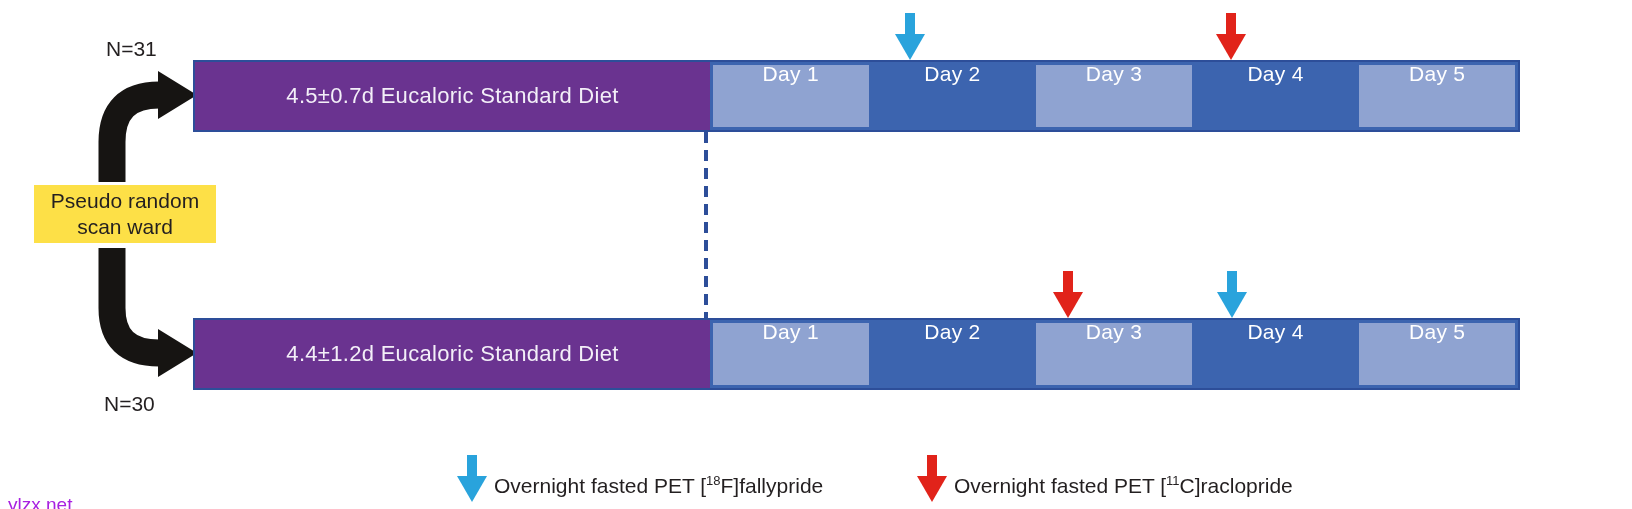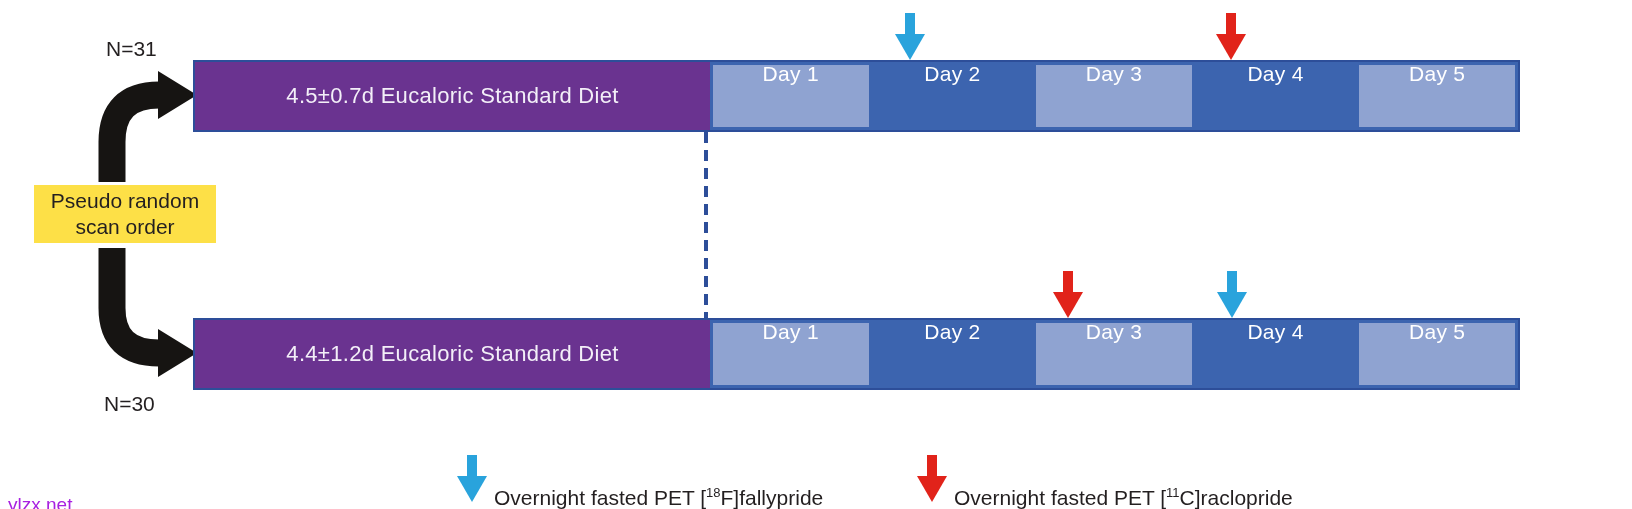--- a/index.html
+++ b/index.html
@@ -50,21 +50,21 @@
   .scan-arrow.blue{color:var(--scan-blue);}
   .scan-arrow.red{color:var(--scan-red);}
   .scan-arrow.pos-top-blue{left:895px;top:13px;}
   .scan-arrow.pos-top-red{left:1216px;top:13px;}
   .scan-arrow.pos-bottom-red{left:1053px;top:271px;}
   .scan-arrow.pos-bottom-blue{left:1217px;top:271px;}
 
   
   .legend-arrow-blue{left:457px;top:455px;}
   .legend-arrow-red{left:917px;top:455px;}
-  .legend-text{position:absolute;top:486px;font-size:21px;color:var(--ink);white-space:nowrap;text-align:right;}
+  .legend-text{position:absolute;top:474px;font-size:21px;color:var(--ink);white-space:nowrap;text-align:right;}
   .legend-text.blue-item{left:494px;}
   .legend-text.red-item{left:954px;}
   .legend-text sup{font-size:13px;line-height:0;}
 
   
   .watermark{position:absolute;left:8px;top:494px;font-size:19px;color:var(--watermark);}
 </style>
 </head>
 <body>
 
@@ -75,21 +75,21 @@
     <polygon points="78,1 78,49 117,25" fill="#161412"></polygon>
     <path d="M32,178 L32,238 Q32,283 79,283 L84,283" fill="none" stroke="#161412" stroke-width="27"></path>
     <polygon points="78,259 78,307 117,283" fill="#161412"></polygon>
   </svg>
 
   <div class="n-label top">N=31</div>
   <div class="n-label bottom">N=30</div>
 
   <div class="rand-label">
     <div>Pseudo random</div>
-    <div>scan order</div>
+    <div>scan ward</div>
   </div>
 
   <div class="arm-row top">
     <div class="diet-box">
       <span class="diet-label">4.5±0.7d Eucaloric Standard Diet</span>
     </div>
     <div class="day-cell light">
         <span class="day-label">Day 1</span>
       </div>
     <div class="day-cell dark">

